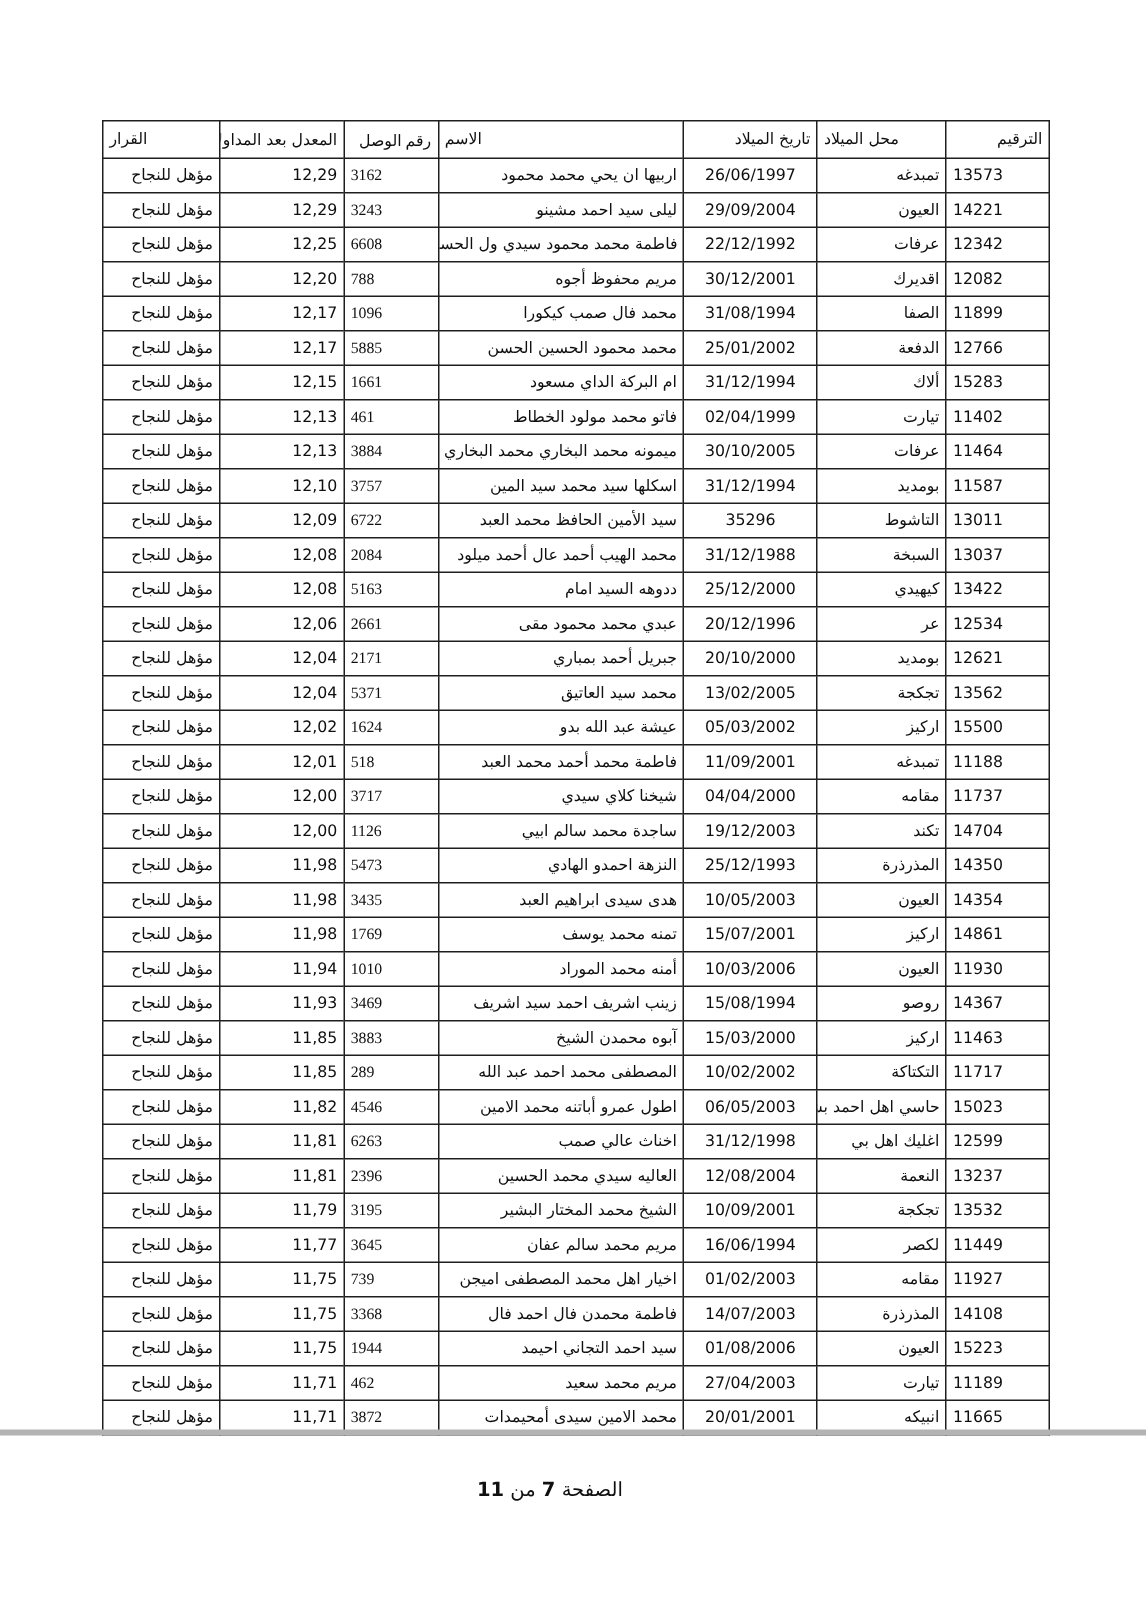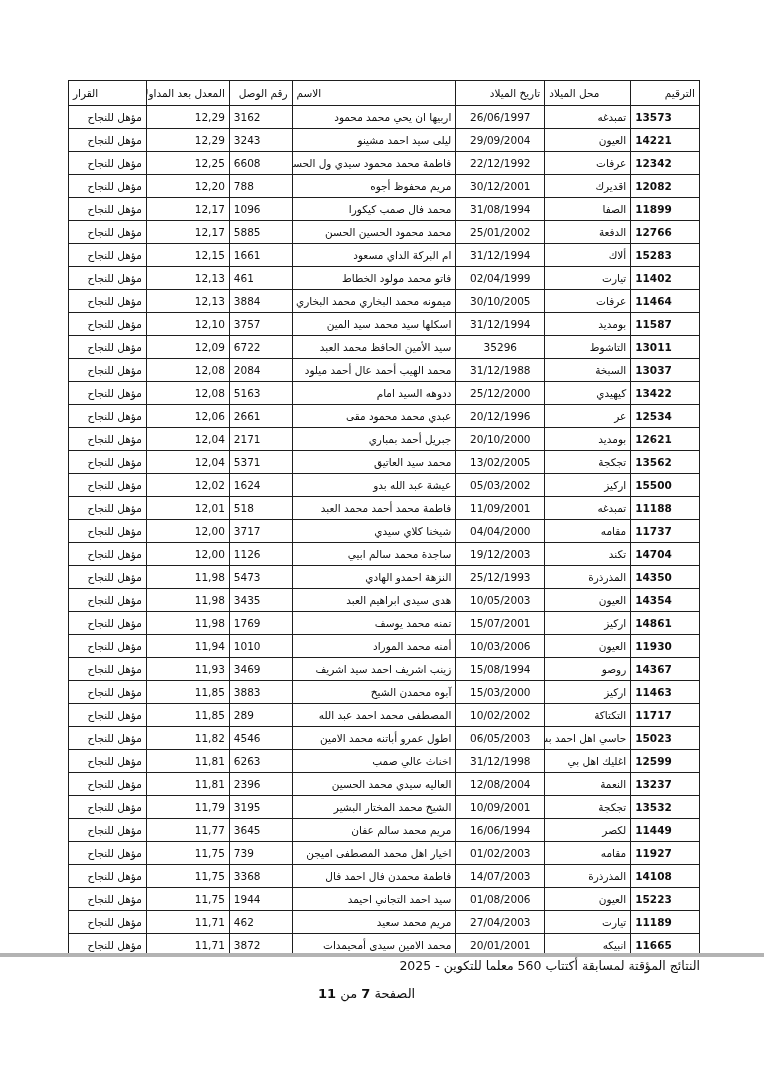--- a/index.html
+++ b/index.html
@@ -21,25 +21,25 @@
     white-space:nowrap; overflow:hidden;
     font-size:10.5px; color:#0f0f0f;
     vertical-align:middle;
   }
   .results thead tr { height:25px; }
   .results tbody tr { height:23px; }
   .results th { font-weight:normal; text-align:left; }
   th.c5 { font-size:9.5px; }
 
   
-  .c0 { text-align:left;  direction:ltr;font-weight:bold; }   
+  .c0 { text-align:left;  direction:ltr; }   
   .c1 { text-align:right; font-size:10px;margin-left:11px; }  
   .c2 { text-align:center; direction:ltr; }  
   .c3 { text-align:right; }                  
-  .c4 { text-align:left;  direction:ltr; }   
+  .c4 { text-align:left;  direction:ltr;font-family:Liberation Serif, serif; }   
   .c5 { text-align:right; direction:ltr; }  
   .c6 { text-align:right; }                  
   th.c0, th.c2, th.c4, th.c5 { text-align:right; direction:rtl; font-size:10.5px; }
 
   .scanline {
     position:absolute; top:953px; left:0; width:764px; height:4px;
     background:#b3b3b3;
   }
   .footer-title {
     position:absolute; top:958px; right:64px;
@@ -409,21 +409,20 @@
           <td class="c3">محمد الامين سيدى أمحيمدات</td>
           <td class="c4">3872</td>
           <td class="c5">11,71</td>
           <td class="c6">مؤهل للنجاح</td>
         </tr>
       </tbody>
   </table>
 
   <div class="scanline"></div>
 
-  <div class="footer-title">النتائج المؤقتة لمسابقة أكتتاب 560 معلما للتكوين - 2025</div>
 
   <div class="footer-page">
     <span>الصفحة</span>
     <span class="num">7</span>
     <span>من</span>
     <span class="num">11</span>
   </div>
 
 </div>
 

